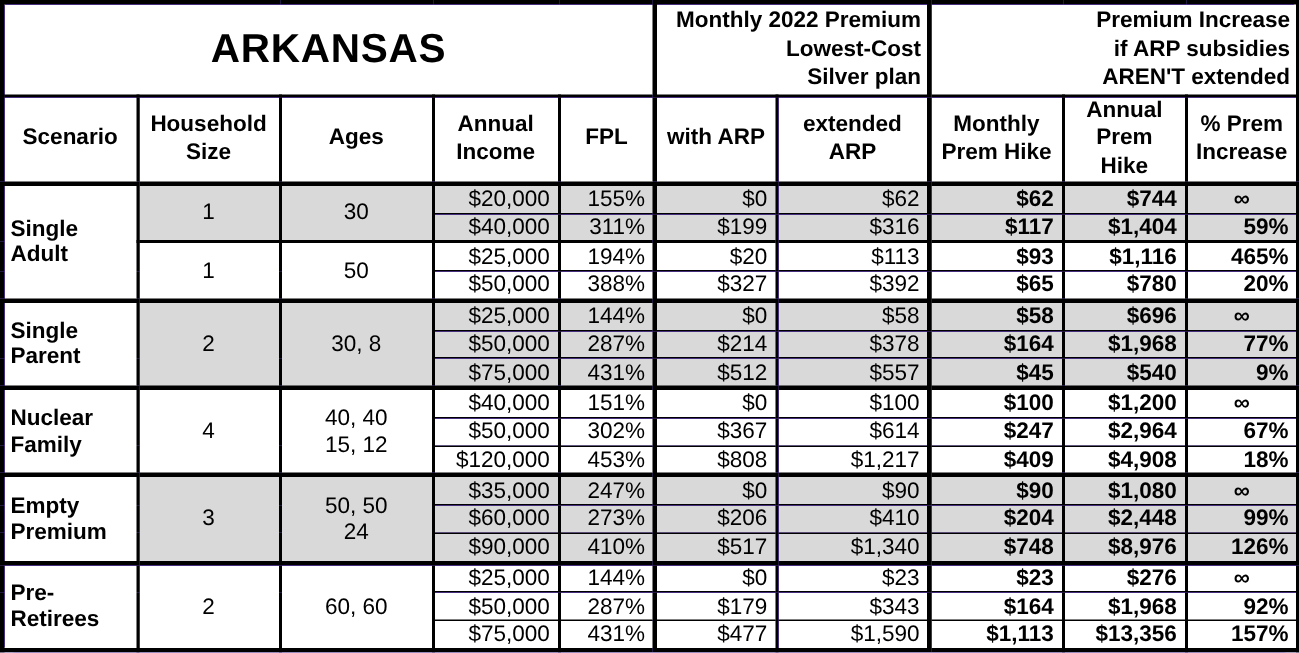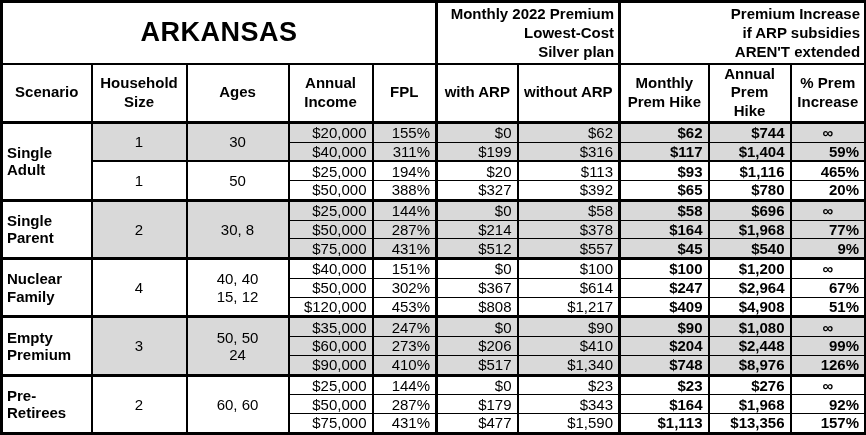--- a/index.html
+++ b/index.html
@@ -92,21 +92,21 @@
 
     <tr class="col-header-row">
       <td>Scenario</td>
       <td>Household
 Size</td>
       <td>Ages</td>
       <td>Annual
 Income</td>
       <td>FPL</td>
       <td class="thick-l">with ARP</td>
-      <td>without ARP</td>
+      <td>extended ARP</td>
       <td class="thick-l">Monthly
 Prem Hike</td>
       <td>Annual
 Prem Hike</td>
       <td>% Prem
 Increase</td>
     </tr>
 
     <tr class="group-start shaded">
       <td class="scenario" rowspan="4">Single
@@ -207,21 +207,21 @@
       <td class="num bold">$2,964</td>
       <td class="num bold">67%</td>
     </tr>
     <tr>
       <td class="num">$120,000</td>
       <td class="num">453%</td>
       <td class="num thick-l">$808</td>
       <td class="num">$1,217</td>
       <td class="num bold thick-l">$409</td>
       <td class="num bold">$4,908</td>
-      <td class="num bold">51%</td>
+      <td class="num bold">18%</td>
     </tr>
 
     <tr class="group-start shaded">
       <td class="scenario" rowspan="3">Empty
 Premium</td>
       <td class="center" rowspan="3">3</td>
       <td class="center" rowspan="3">50, 50
 24</td>
       <td class="num">$35,000</td>
       <td class="num">247%</td>

